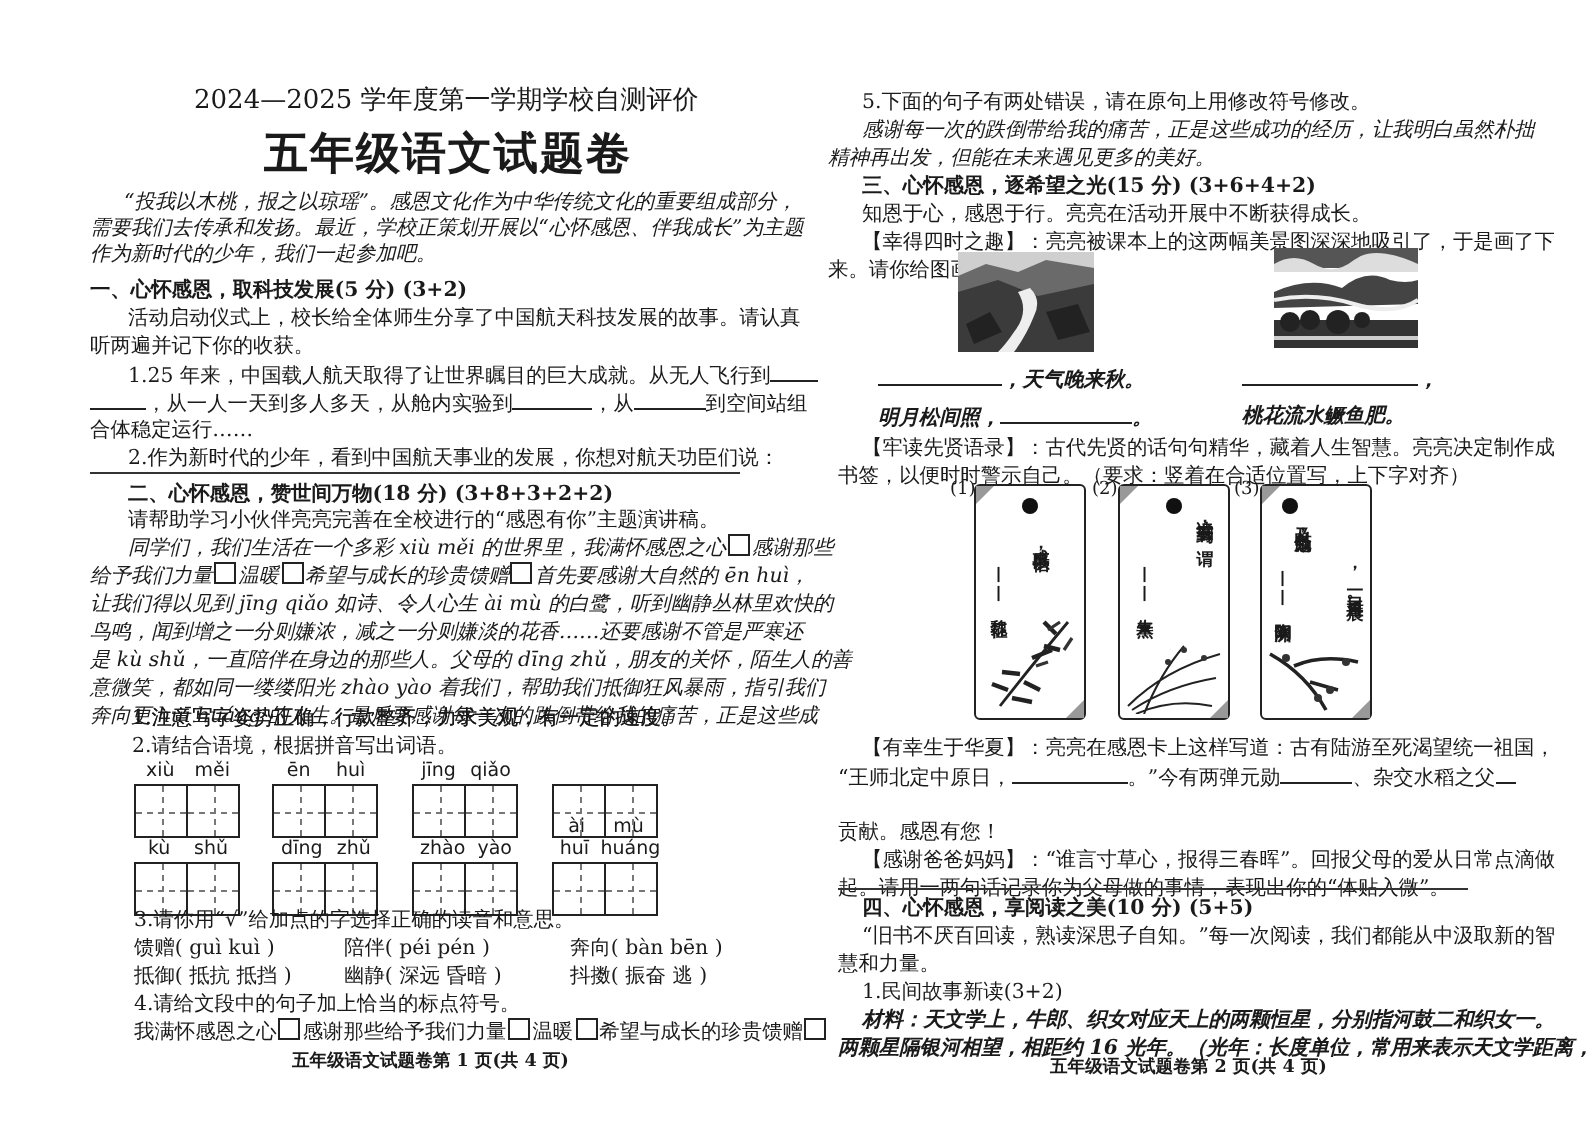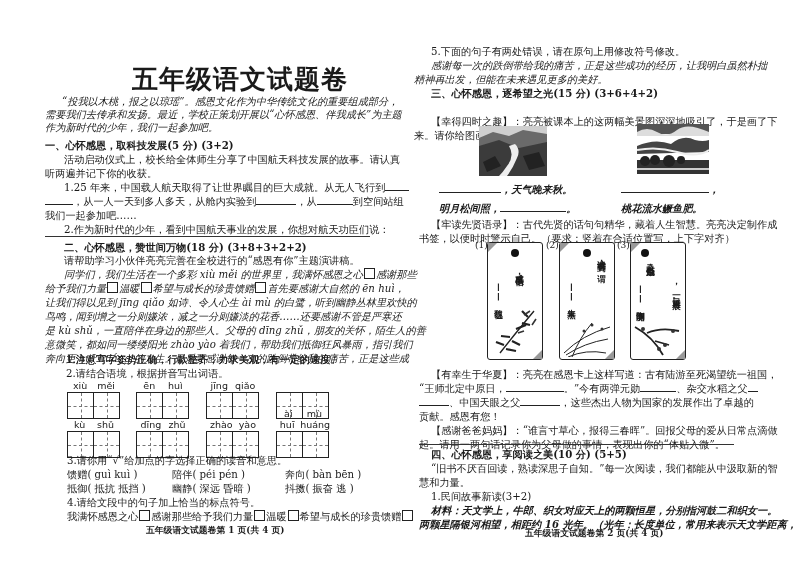--- a/index.html
+++ b/index.html
@@ -6,21 +6,21 @@
   body { width:794px; height:561px; background:#fff; overflow:hidden; position:relative;
          font-family:"DejaVu Serif", serif; color:#1a1a1a; }
   .page { position:absolute; top:0; height:561px; }
   #left { left:0; width:397px; }
   #right { left:397px; width:397px; }
   .abs { position:absolute; white-space:nowrap; }
   .t { font-size:10.2px; line-height:15px; }
   .it { font-family:"DejaVu Serif", serif; font-style:italic; }
   .b { font-weight:bold; }
   .head1 { font-size:13px; }
-  .title { font-size:26px; font-weight:bold; letter-spacing:1px; }
+  .title { font-size:22px; font-weight:bold; letter-spacing:1px; }
   .hr { position:absolute; height:1.3px; background:#333; }
   .blank { display:inline-block; border-bottom:1px solid #222; height:10px; vertical-align:baseline; }
   .box { display:inline-block; width:9px; height:9px; border:1px solid #222; vertical-align:-1px; margin:0 1px; }
   .grid { position:absolute; display:flex; border:1.2px solid #222; }
   .cell { width:25px; height:25px; position:relative; }
   .cell + .cell { border-left:1.2px solid #222; }
   .cell:before { content:""; position:absolute; left:50%; top:0; bottom:0; border-left:1px dashed #777; }
   .cell:after { content:""; position:absolute; top:50%; left:0; right:0; border-top:1px dashed #777; }
   .py { position:absolute; font-family:"DejaVu Sans", sans-serif; font-size:9.5px; display:flex; justify-content:space-around; }
   .footer { font-size:8.8px; font-weight:bold; }
@@ -29,36 +29,37 @@
   .bm .hole { position:absolute; top:6px; left:50%; margin-left:-4px; width:8px; height:8px; border-radius:50%; background:#111; }
   .bm .corner { position:absolute; top:0; left:0; width:0; height:0; border-top:9px solid #999; border-right:9px solid transparent; }
   .bm .corner2 { position:absolute; bottom:0; right:0; width:0; height:0; border-bottom:9px solid #999; border-left:9px solid transparent; }
   .vtext { position:absolute; writing-mode:vertical-rl; font-size:8.5px; font-weight:bold; letter-spacing:1px; }
   .bmnum { position:absolute; font-size:9px; }
 </style>
 </head>
 <body>
 
 <div class="page" id="left">
+  <div class="abs head1" style="left:97px;top:41px;">2024—2025 学年度第一学期学校自测评价</div>
   <div class="abs title" style="left:132px;top:62px;">五年级语文试题卷</div>
 
   <div class="abs t it" style="left:62px;top:94px;">“投我以木桃，报之以琼瑶”。感恩文化作为中华传统文化的重要组成部分，</div>
   <div class="abs t it" style="left:45px;top:107px;">需要我们去传承和发扬。最近，学校正策划开展以“心怀感恩、伴我成长”为主题</div>
   <div class="abs t it" style="left:45px;top:120px;">作为新时代的少年，我们一起参加吧。</div>
 
   <div class="abs t b" style="left:45px;top:138px;">一、心怀感恩，取科技发展(5 分) (3+2)</div>
   <div class="abs t" style="left:64px;top:152px;">活动启动仪式上，校长给全体师生分享了中国航天科技发展的故事。请认真</div>
   <div class="abs t" style="left:45px;top:166px;">听两遍并记下你的收获。</div>
   <div class="abs t" style="left:64px;top:180px;">
     <span>1.25 年来，中国载人航天取得了让世界瞩目的巨大成就。从无人飞行到</span><span class="blank" style="width:24px"></span>
   </div>
   <div class="abs t" style="left:45px;top:194px;">
     <span class="blank" style="width:28px"></span><span>，从一人一天到多人多天，从舱内实验到</span><span class="blank" style="width:40px"></span><span>，从</span><span class="blank" style="width:36px"></span><span>到空间站组</span>
   </div>
-  <div class="abs t" style="left:45px;top:208px;">我们一起参加吧……</div>
+  <div class="abs t" style="left:45px;top:208px;">合体稳定运行……</div>
   <div class="abs t" style="left:64px;top:222px;">2.作为新时代的少年，看到中国航天事业的发展，你想对航天功臣们说：</div>
   <div class="hr" style="left:45px;top:236px;width:325px;"></div>
 
   <div class="abs t b" style="left:64px;top:240px;">二、心怀感恩，赞世间万物(18 分) (3+8+3+2+2)</div>
   <div class="abs t" style="left:64px;top:253px;">请帮助学习小伙伴亮亮完善在全校进行的“感恩有你”主题演讲稿。</div>
 
   <div class="abs t it" style="left:64px;top:267px;">
     <span>同学们，我们生活在一个多彩 xiù měi 的世界里，我满怀感恩之心</span><span class="box"></span><span>感谢那些</span>
   </div>
   <div class="abs t it" style="left:45px;top:281px;">
@@ -177,20 +178,21 @@
   </div>
   <div class="abs footer" style="left:146px;top:525px;">五年级语文试题卷第 1 页(共 4 页)</div>
 </div>
 
 <div class="page" id="right">
   <div class="abs t" style="left:34px;top:44px;">5.下面的句子有两处错误，请在原句上用修改符号修改。</div>
   <div class="abs t it" style="left:34px;top:58px;">感谢每一次的跌倒带给我的痛苦，正是这些成功的经历，让我明白虽然朴拙</div>
   <div class="abs t it" style="left:17px;top:72px;">精神再出发，但能在未来遇见更多的美好。</div>
 
   <div class="abs t b" style="left:34px;top:86px;text-align:right;">三、心怀感恩，逐希望之光(15 分) (3+6+4+2)</div>
+  <div class="abs t" style="left:34px;top:100px;">知恩于心，感恩于行。亮亮在活动开展中不断获得成长。</div>
   <div class="abs t" style="left:34px;top:114px;">【幸得四时之趣】：亮亮被课本上的这两幅美景图深深地吸引了，于是画了下</div>
   <div class="abs t" style="left:17px;top:128px;">来。请你给图画配上诗句吧。</div>
 
   <svg class="pic" style="left:82px;top:126px;" width="68" height="50">
     <rect width="68" height="50" fill="#cfcfcf"></rect>
     <path d="M0 12 L14 6 L30 10 L44 4 L68 8 L68 50 L0 50 Z" fill="#6a6a6a"></path>
     <path d="M0 20 L20 14 L40 22 L68 16 L68 50 L0 50 Z" fill="#3b3b3b"></path>
     <path d="M30 20 Q36 30 28 40 Q24 46 20 50 L28 50 Q34 42 38 32 Q42 24 36 18 Z" fill="#eee"></path>
     <path d="M4 36 L16 30 L22 40 L8 46 Z" fill="#222"></path>
     <path d="M44 30 L60 26 L66 40 L50 44 Z" fill="#222"></path>
@@ -267,23 +269,20 @@
         <circle cx="32" cy="28" r="2" fill="#333"></circle>
         <circle cx="10" cy="12" r="2" fill="#333"></circle>
         <circle cx="26" cy="32" r="2" fill="#333"></circle>
     </svg>
   </div>
 
   <div class="abs t" style="left:34px;top:367px;">【有幸生于华夏】：亮亮在感恩卡上这样写道：古有陆游至死渴望统一祖国，</div>
   <div class="abs t" style="left:22px;top:381px;">
     <span>“王师北定中原日，</span><span class="blank" style="width:58px"></span><span>。”今有两弹元勋</span><span class="blank" style="width:36px"></span><span>、杂交水稻之父</span><span class="blank" style="width:10px"></span>
   </div>
-  <div class="abs t" style="left:22px;top:395px;">
-    <span class="blank" style="width:30px"></span><span>、中国天眼之父</span><span class="blank" style="width:40px"></span><span>，这些杰出人物为国家的发展作出了卓越的</span>
-  </div>
   <div class="abs t" style="left:22px;top:409px;">贡献。感恩有您！</div>
   <div class="abs t" style="left:34px;top:423px;text-align:right;">【感谢爸爸妈妈】：“谁言寸草心，报得三春晖”。回报父母的爱从日常点滴做</div>
   <div class="abs t" style="left:22px;top:437px;">起。请用一两句话记录你为父母做的事情，表现出你的“体贴入微”。</div>
 
   <div class="hr" style="left:22px;top:444px;width:315px;top:444px;"></div>
 
   <div class="abs t b" style="left:34px;top:447px;">四、心怀感恩，享阅读之美(10 分) (5+5)</div>
   <div class="abs t" style="left:34px;top:461px;">“旧书不厌百回读，熟读深思子自知。”每一次阅读，我们都能从中汲取新的智</div>
   <div class="abs t" style="left:22px;top:475px;">慧和力量。</div>
   <div class="abs t" style="left:34px;top:489px;">1.民间故事新读(3+2)</div>

